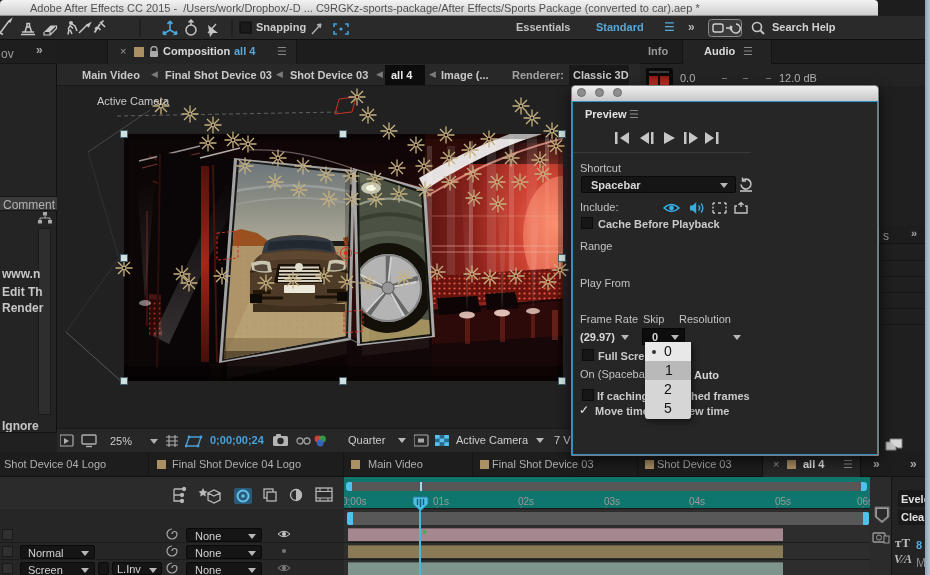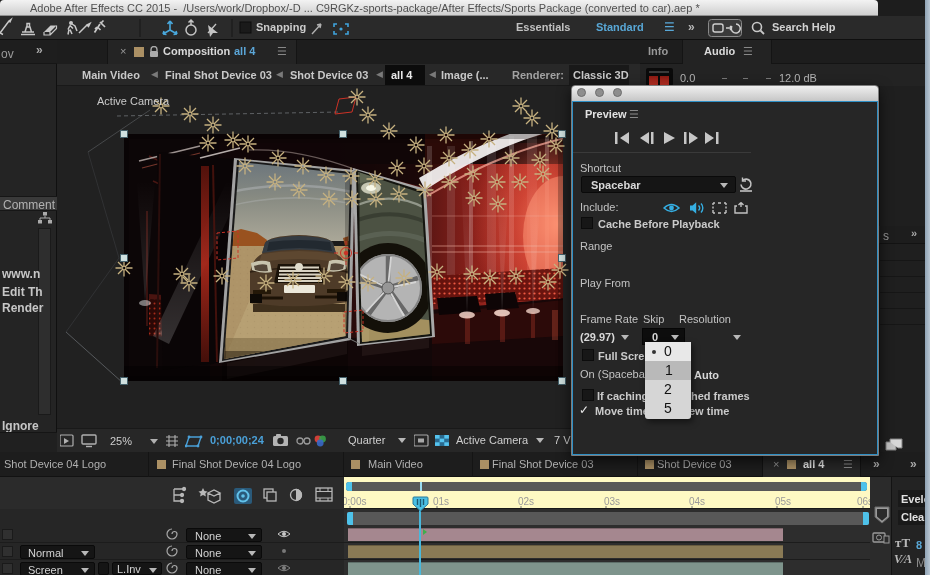--- a/index.html
+++ b/index.html
@@ -566,21 +566,21 @@
     <g stroke="#b8b8b8" fill="none" stroke-width="1.3">
       <rect x="94" y="4" width="9" height="9"></rect>
           <rect x="97" y="7" width="9" height="9" fill="#2b2b2b"></rect>
       <circle cx="126" cy="10" r="5.5"></circle>
           <path d="M126,4.5 a5.5,5.5 0 0 1 0,11" fill="#b8b8b8"></path>
       <rect x="146" y="3" width="16" height="13"></rect>
           <path d="M146,6.5 h16 M146,13 h16 M150,3 v3.5 M158,3 v3.5 M150,13 v3 M158,13 v3" stroke-width="1"></path>
     </g>
   </svg>
 
-  <div class="abs" style="left:344px;top:25px;width:526px;height:32px;background:#fef9c3;border-bottom:1px solid #191919;overflow:hidden;">
+  <div class="abs" style="left:344px;top:25px;width:526px;height:32px;background:#0f766e;border-bottom:1px solid #191919;overflow:hidden;">
     <div class="abs" style="left:2px;top:5px;width:521px;height:9px;background:#575757;border-radius:3px;"></div>
     <div class="abs" style="left:2px;top:5px;width:6px;height:9px;background:#4ec2ea;border-radius:3px 0 0 3px;"></div>
     <div class="abs" style="left:517px;top:5px;width:6px;height:9px;background:#4ec2ea;border-radius:0 3px 3px 0;"></div>
     <div class="abs" style="left:76px;top:5px;width:2px;height:9px;background:#9adcf2;"></div>
     <svg class="abs" style="left:0;top:0;" width="526" height="32" viewBox="0 0 526 32">
       <g fill="#9a9a9a" font-size="10">
         <text x="-2" y="28">0:00s</text>
             <text x="89" y="28">01s</text>
             <text x="174" y="28">02s</text>
         <text x="260" y="28">03s</text>

